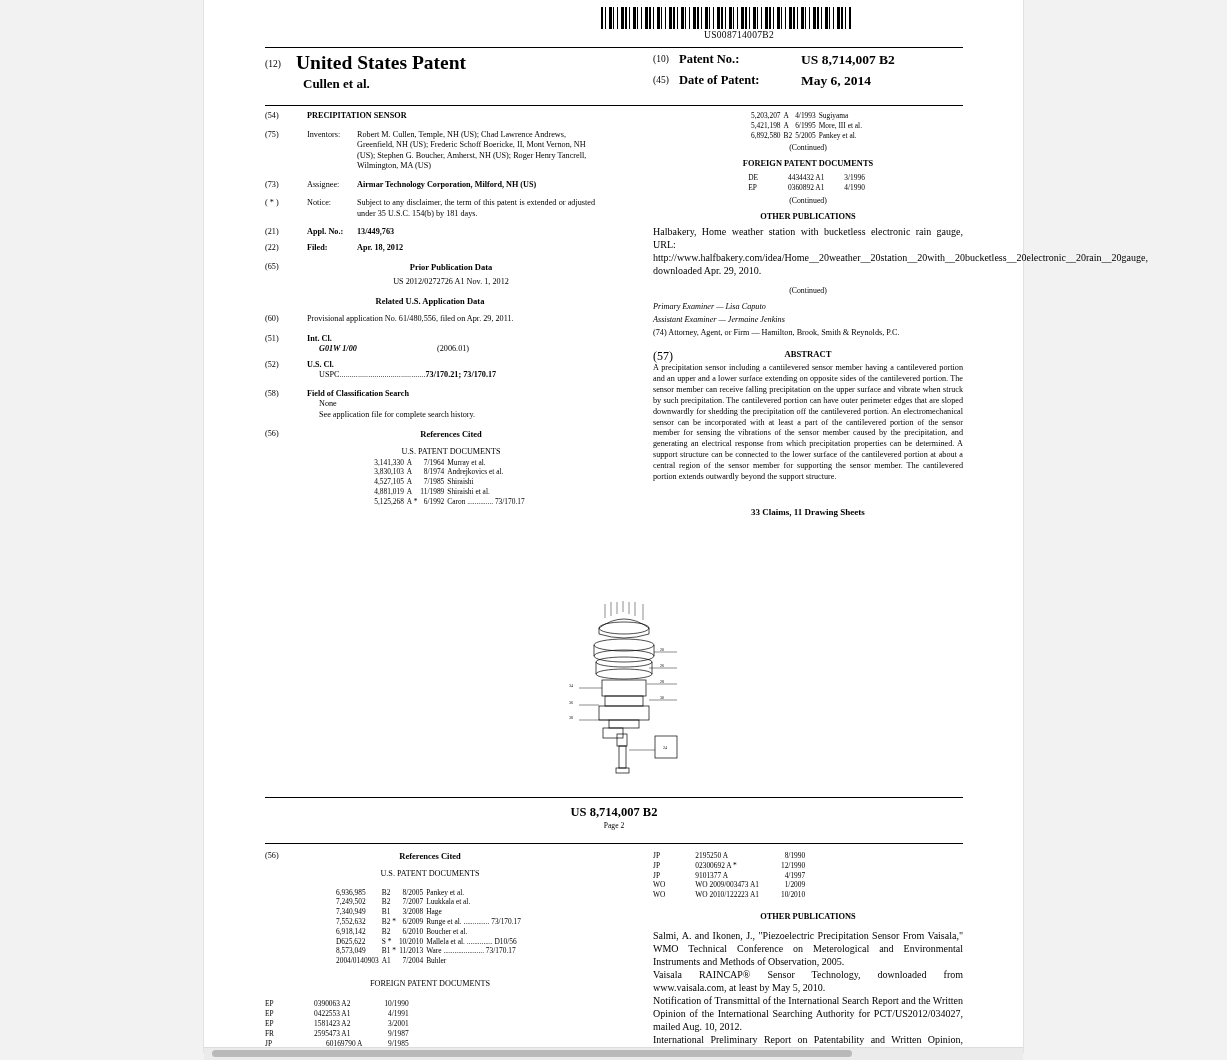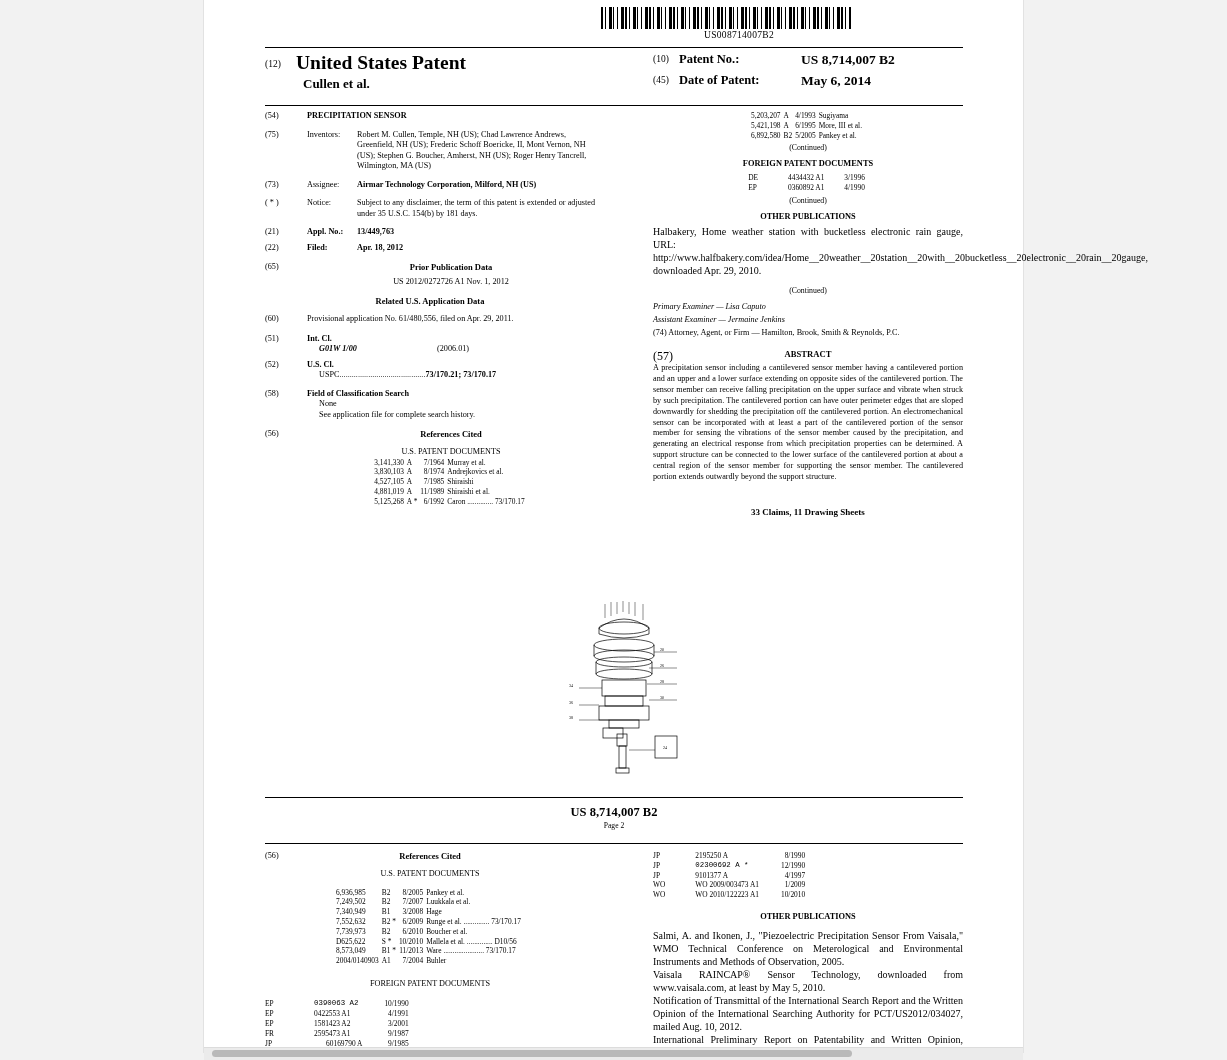--- a/index.html
+++ b/index.html
@@ -545,21 +545,21 @@
               <td class="c-date">3/2008</td>
               <td class="c-name">Hage</td>
             </tr>
           <tr>
               <td class="c-num">7,552,632</td>
               <td class="c-kind">B2 *</td>
               <td class="c-date">6/2009</td>
               <td class="c-name">Runge et al. .............. 73/170.17</td>
             </tr>
           <tr>
-              <td class="c-num">7,739,973</td>
+              <td class="c-num">6,918,142</td>
               <td class="c-kind">B2</td>
               <td class="c-date">6/2010</td>
               <td class="c-name">Boucher et al.</td>
             </tr>
           <tr>
               <td class="c-num">D625,622</td>
               <td class="c-kind">S  *</td>
               <td class="c-date">10/2010</td>
               <td class="c-name">Mallela et al. .............. D10/56</td>
             </tr>
@@ -577,21 +577,21 @@
             </tr>
         </tbody>
       </table>
 
       <div class="sub-center" style="margin-top:13px;">FOREIGN PATENT DOCUMENTS</div>
 
       <table class="refs" style="margin-top:10px;margin-left:0;">
         <tbody>
           <tr>
               <td class="c-num" style="padding-right:40px;">EP</td>
-              <td class="c-kind" style="padding-right:22px;font-family:Liberation Mono, monospace;">0390063 A2</td>
+              <td class="c-kind" style="padding-right:22px;">0390063 A2</td>
               <td class="c-date">10/1990</td>
             </tr>
           <tr>
               <td class="c-num" style="padding-right:40px;">EP</td>
               <td class="c-kind" style="padding-right:22px;">0422553 A1</td>
               <td class="c-date">4/1991</td>
             </tr>
           <tr>
               <td class="c-num" style="padding-right:40px;">EP</td>
               <td class="c-kind" style="padding-right:22px;">1581423 A2</td>
@@ -619,21 +619,21 @@
     <div class="col2 col2-right">
       <table class="refs" style="margin-left:0;">
         <tbody>
           <tr>
               <td class="c-num" style="padding-right:30px;">JP</td>
               <td class="c-kind" style="padding-right:22px;">2195250 A</td>
               <td class="c-date">8/1990</td>
             </tr>
           <tr>
               <td class="c-num" style="padding-right:30px;">JP</td>
-              <td class="c-kind" style="padding-right:22px;font-family:Liberation Mono, monospace;">02300692 A  *</td>
+              <td class="c-kind" style="padding-right:22px;">02300692 A  *</td>
               <td class="c-date">12/1990</td>
             </tr>
           <tr>
               <td class="c-num" style="padding-right:30px;">JP</td>
               <td class="c-kind" style="padding-right:22px;">9101377 A</td>
               <td class="c-date">4/1997</td>
             </tr>
           <tr>
               <td class="c-num" style="padding-right:30px;">WO</td>
               <td class="c-kind" style="padding-right:22px;">WO 2009/003473 A1</td>

